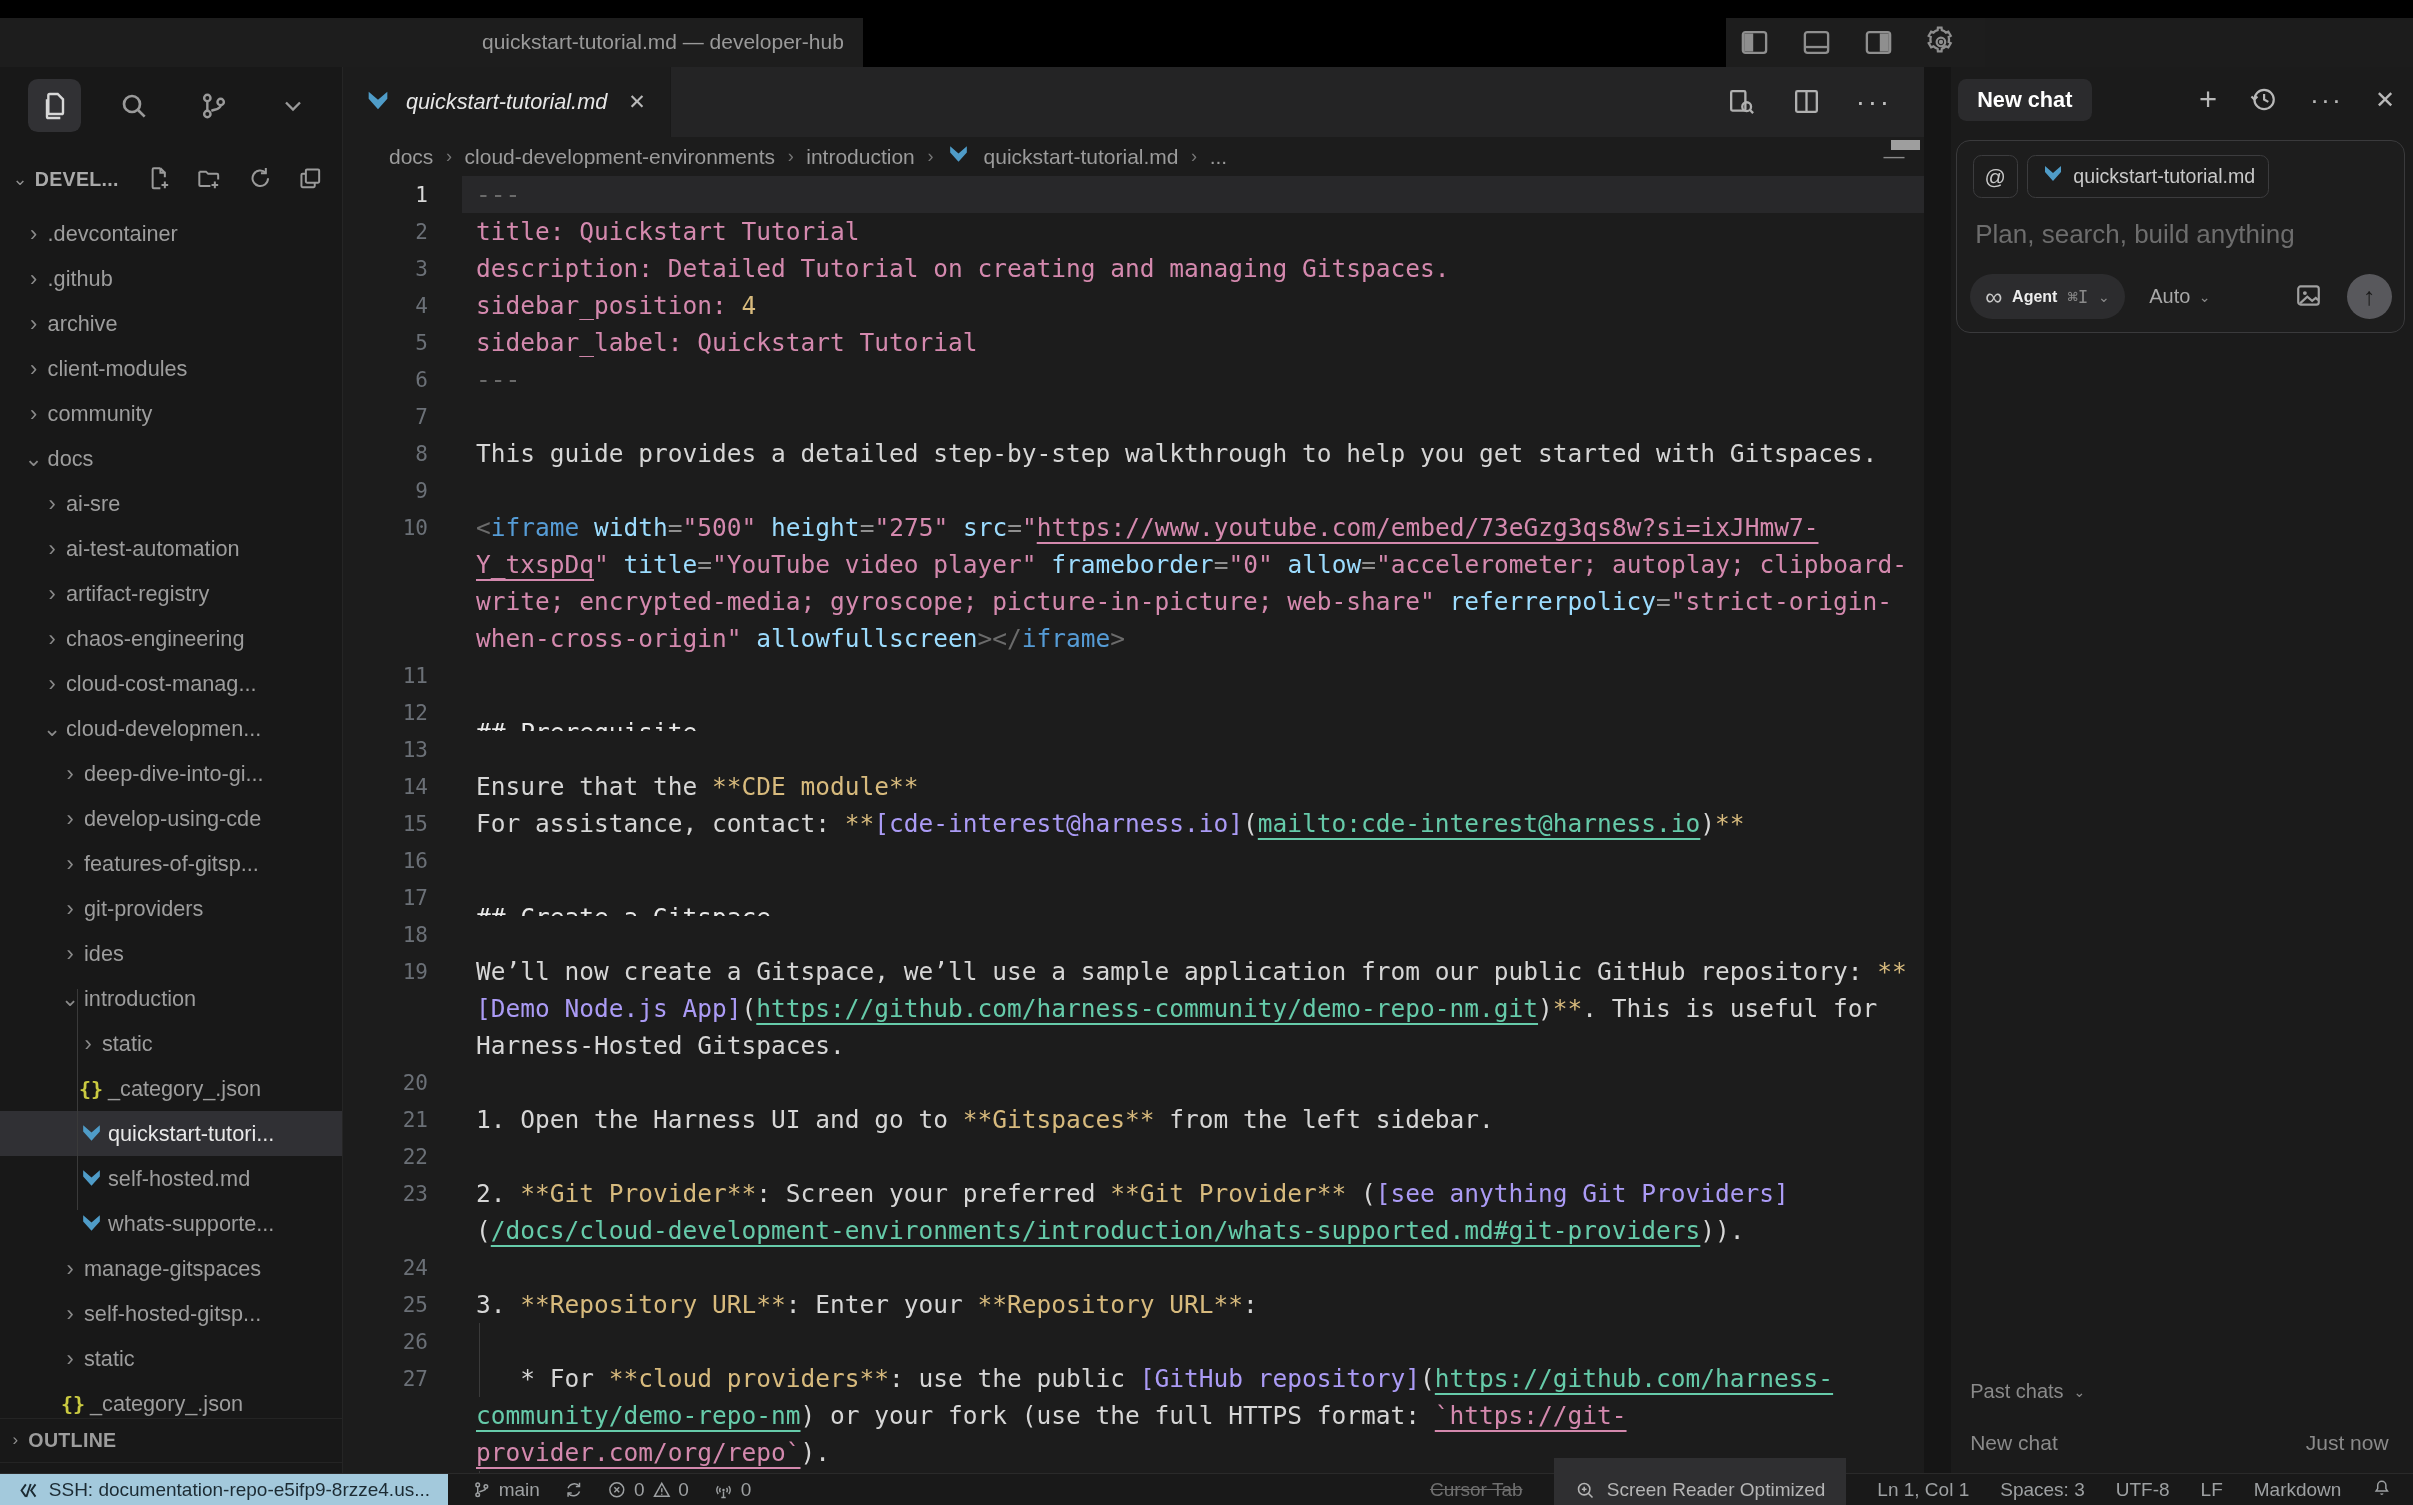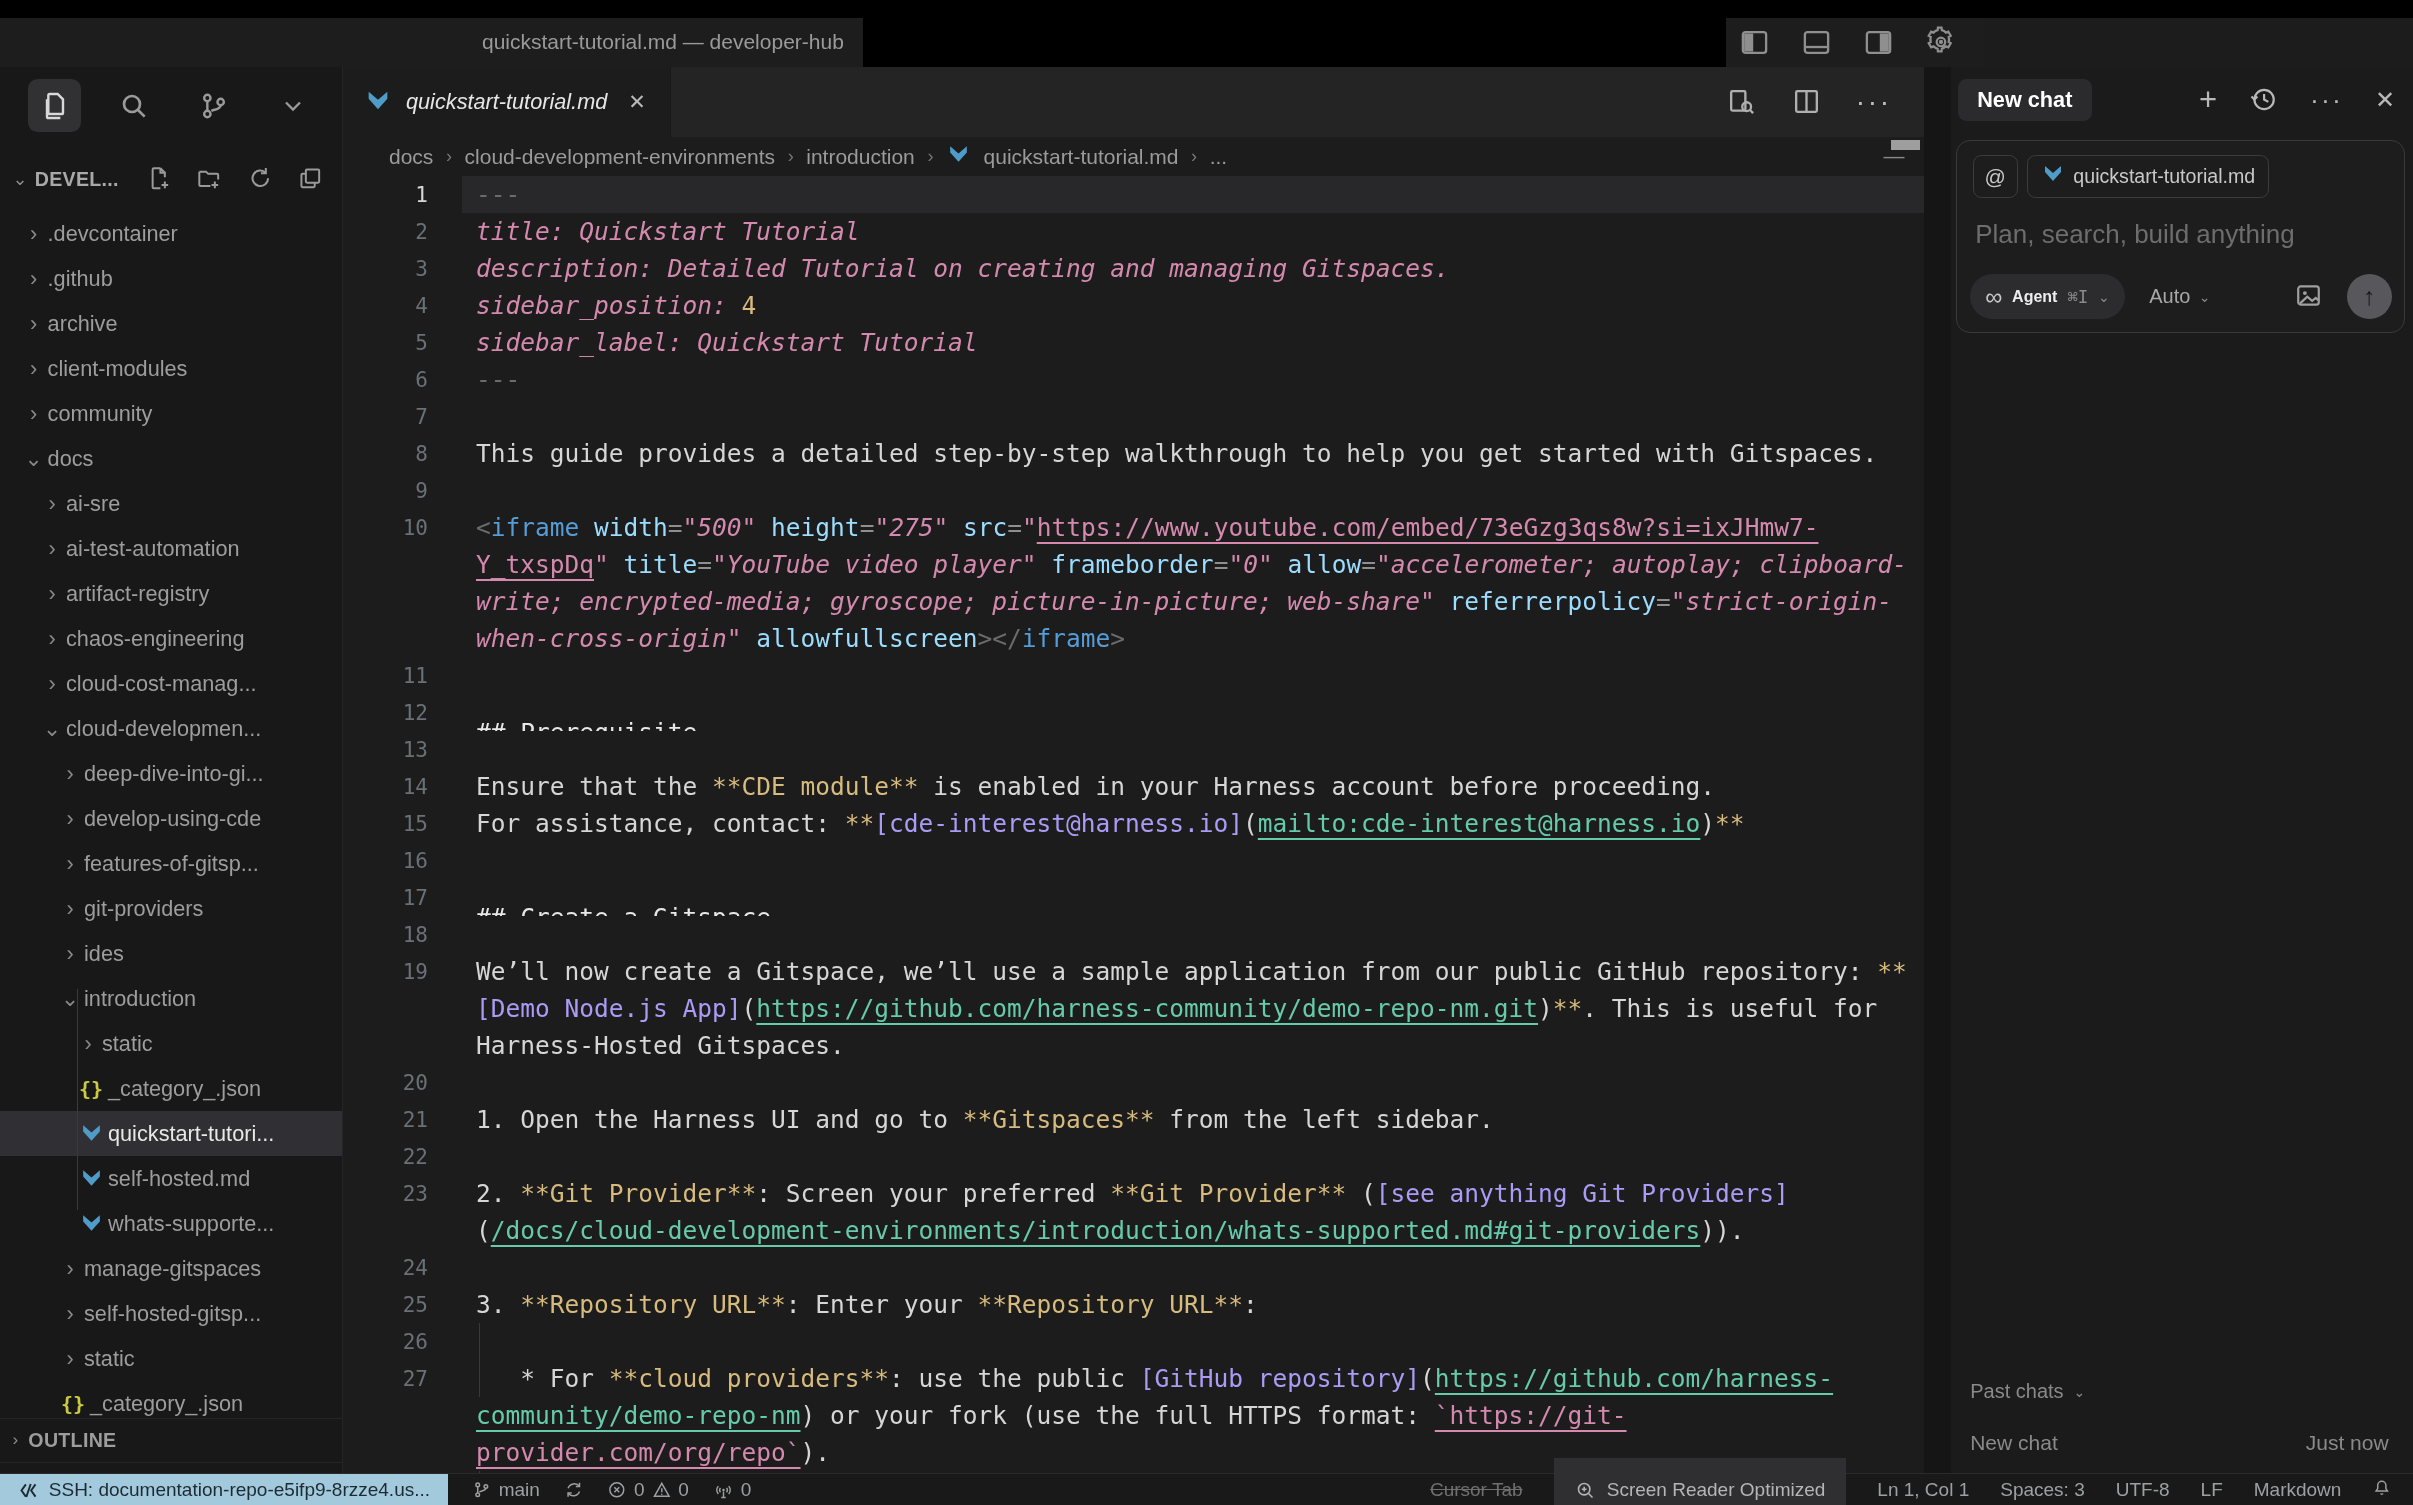--- a/index.html
+++ b/index.html
@@ -51,21 +51,21 @@
   #crumb-min{position:absolute;right:19.6px;top:9.8px;color:#8a8a8a;font-size:21px;}
   
   #editor{position:absolute;left:0;top:109px;width:100%;height:1297px;overflow:hidden;font-family:"DejaVu Sans Mono",monospace;}
   .erow{height:37px;display:flex;align-items:center;position:relative;}
   .eln{width:119px;flex:none;text-align:right;padding-right:34px;box-sizing:border-box;font-size:21px;color:#6b7077;}
   .erow.cur .eln{color:#d7d7d7;}
   .etx{flex:1;font-size:24.5px;white-space:pre;overflow:hidden;padding-left:14px;height:100%;display:flex;align-items:center;}
   .erow.cur .etx{background:#28282a;}
   .eguide{position:absolute;left:136px;top:0;width:1.4px;height:100%;background:#3a3a3a;}
   .c-p{color:#d6d6d6;} .c-h{color:#e8e8e8;margin-top:40px;} .c-dim{color:#6b6b6b;}
-  .c-pink{color:#d489ae;font-style:italic;} .c-pinku{color:#d489ae;text-decoration:underline;text-underline-offset:5.6px;}
+  .c-pink{color:#d489ae;} .c-pinku{color:#d489ae;text-decoration:underline;text-underline-offset:5.6px;}
   .c-gold{color:#d7ba7d;} .c-lav{color:#ab9bf5;}
   .c-teal{color:#66cbaa;text-decoration:underline;text-underline-offset:5.6px;}
   .c-tag{color:#569cd6;} .c-attr{color:#9cdcfe;} .c-eq{color:#8f8f8f;}
   #scroll-thumb{position:absolute;right:4.2px;top:73px;width:29px;height:9.8px;background:#9e9e9e;}
   
   #chat-header{position:absolute;left:7px;top:7px;right:7px;height:52px;display:flex;align-items:center;}
   #chat-tab{background:#2b2b2d;border-radius:8.4px;padding:8.4px 19.6px;font-size:21.7px;font-weight:bold;color:#fff;}
   #chat-hicons{margin-left:auto;display:flex;align-items:center;gap:32px;padding-right:12.6px;color:#b8b8b8;}
   #chat-hicons .plus{font-size:31px;font-weight:200;}
   #chat-hicons .dots{font-size:26.6px;letter-spacing:2.1px;}
@@ -426,21 +426,21 @@
           <div class="erow">
             <span class="eln">12</span>
             <span class="etx"><span class="c-h">## Prerequisite</span></span>
           </div>
           <div class="erow">
             <span class="eln">13</span>
             <span class="etx"></span>
           </div>
           <div class="erow">
             <span class="eln">14</span>
-            <span class="etx"><span class="c-p">Ensure that the </span><span class="c-gold">**CDE module**</span><span class="c-p"> is enabled in your Harness account before proceeding.</span></span>
+            <span class="etx"><span class="c-p">Ensure that the </span><span class="c-gold">**CDE module**</span></span>
           </div>
           <div class="erow">
             <span class="eln">15</span>
             <span class="etx"><span class="c-p">For assistance, contact: </span><span class="c-gold">**</span><span class="c-lav">[cde-interest@harness.io]</span><span class="c-p">(</span><span class="c-teal">mailto:cde-interest@harness.io</span><span class="c-p">)</span><span class="c-gold">**</span></span>
           </div>
           <div class="erow">
             <span class="eln">16</span>
             <span class="etx"></span>
           </div>
           <div class="erow">

